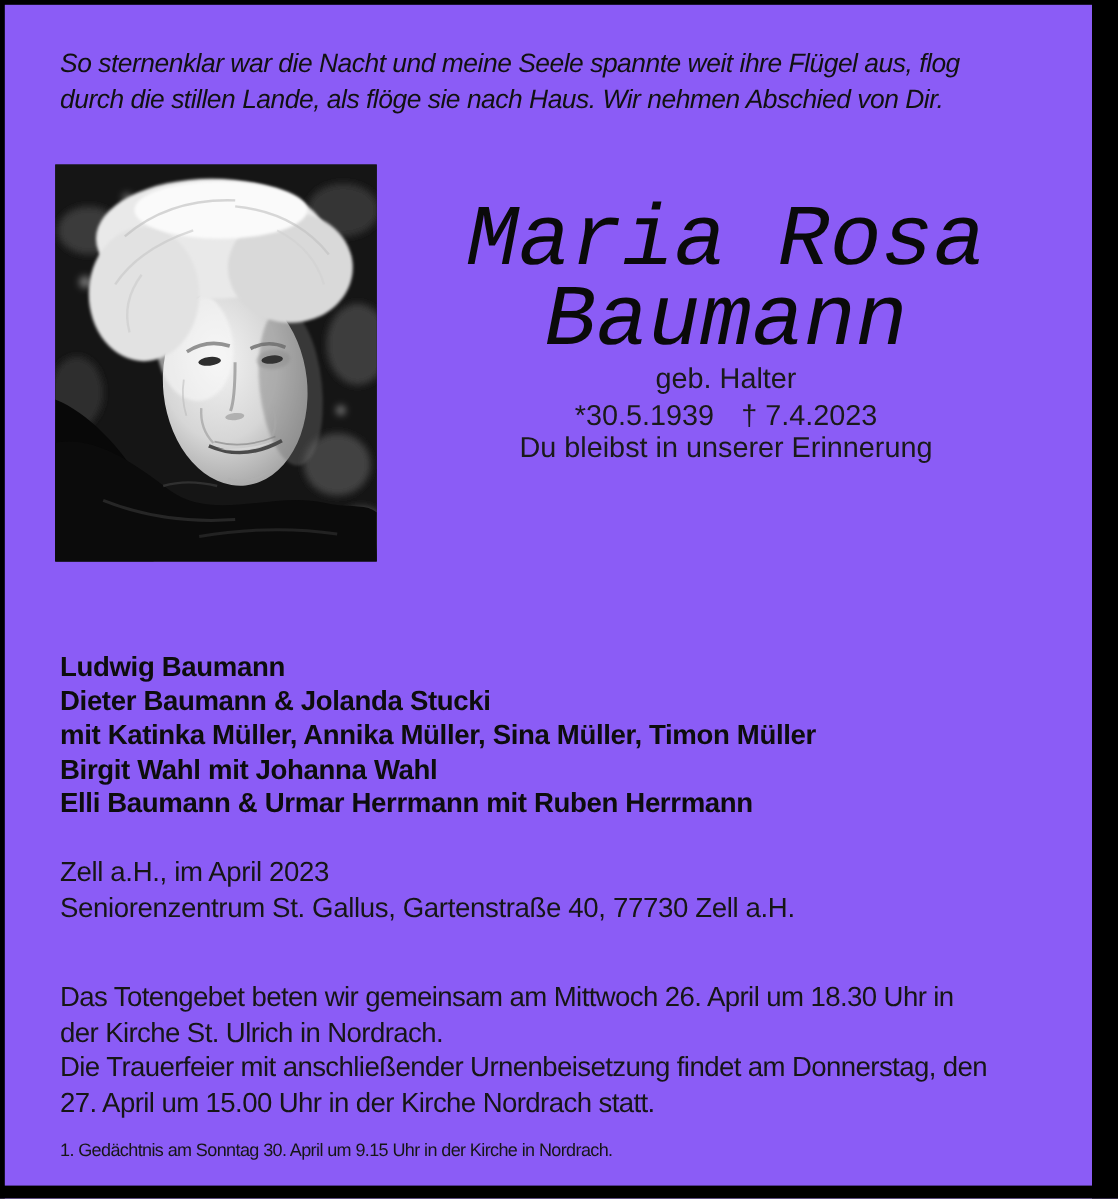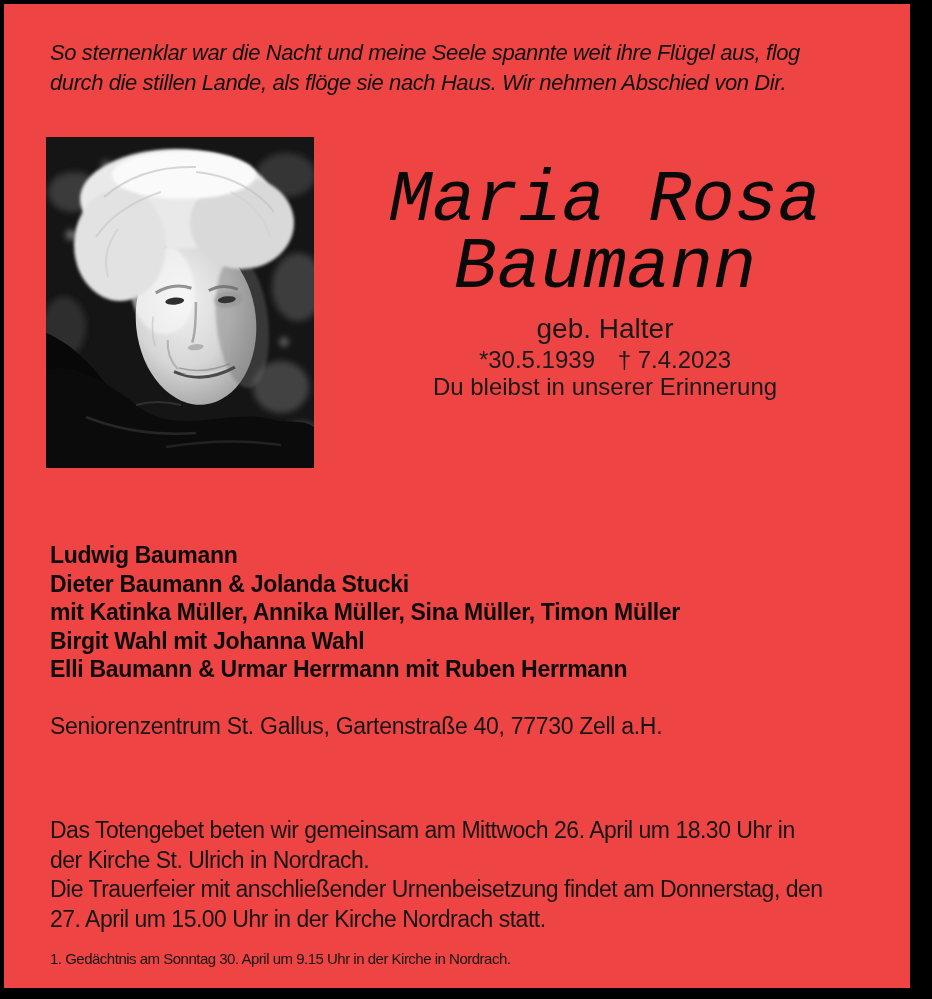--- a/index.html
+++ b/index.html
@@ -1,19 +1,19 @@
 <!DOCTYPE html>
 <html><head>
 <meta charset="utf-8">
 <style>
   html,body{margin:0;padding:0;background:#e8e8e8;}
   .page{
     position:relative;
     width:932px;height:999px;
-    background:#ef4444;
+    background:#8b5cf6;
     overflow:hidden;
     font-family:"Liberation Sans",sans-serif;
     color:#141414;
   }
   
   .edge{position:absolute;background:#000;}
   .edge-top{top:0;left:0;width:100%;height:4px;}
   .edge-left{top:0;left:0;width:4px;height:100%;}
   .edge-right{top:0;right:0;width:22px;height:100%;}
   .edge-bottom{bottom:0;left:0;width:100%;height:11px;}
@@ -33,21 +33,21 @@
   .id-block{
     position:absolute;left:320px;top:168px;width:570px;
     text-align:center;color:#0f0f0f;
   }
   .name{
     font-family:Liberation Mono, monospace;
     font-style:italic;font-weight:400;
     font-size:72px;line-height:67px;
     margin:0;color:#0a0a0a;
   }
-  .maiden{margin-top:13px;font-size:28px;line-height:27px;color:#1a1a1a;}
+  .maiden{font-size:24px;line-height:27px;color:#1a1a1a;}
   .dates{margin-top:4px;font-size:24px;line-height:27px;color:#1a1a1a;}
   .dates .death{margin-left:16px;}
   .remembrance{font-size:24px;color:#1a1a1a;}
 
   .mourners{
     position:absolute;left:50px;top:506px;
     font-size:23px;font-weight:700;line-height:28.6px;
     letter-spacing:-0.3px;white-space:nowrap;color:#0d0d0d;margin-top:35px;
   }
 
@@ -173,20 +173,21 @@
 
   <div class="mourners">
     <div>Ludwig Baumann</div>
     <div>Dieter Baumann &amp; Jolanda Stucki</div>
     <div>mit Katinka Müller, Annika Müller, Sina Müller, Timon Müller</div>
     <div>Birgit Wahl mit Johanna Wahl</div>
     <div>Elli Baumann &amp; Urmar Herrmann mit Ruben Herrmann</div>
   </div>
 
   <div class="place-block">
+    <div>Zell a.H., im April 2023</div>
     <div>Seniorenzentrum St. Gallus, Gartenstraße 40, 77730 Zell a.H.</div>
   </div>
 
   <div class="announcements">
     <div>Das Totengebet beten wir gemeinsam am Mittwoch 26. April um 18.30 Uhr in</div>
     <div>der Kirche St. Ulrich in Nordrach.</div>
     <div>Die Trauerfeier mit anschließender Urnenbeisetzung findet am Donnerstag, den</div>
     <div>27. April um 15.00 Uhr in der Kirche Nordrach statt.</div>
   </div>
 

